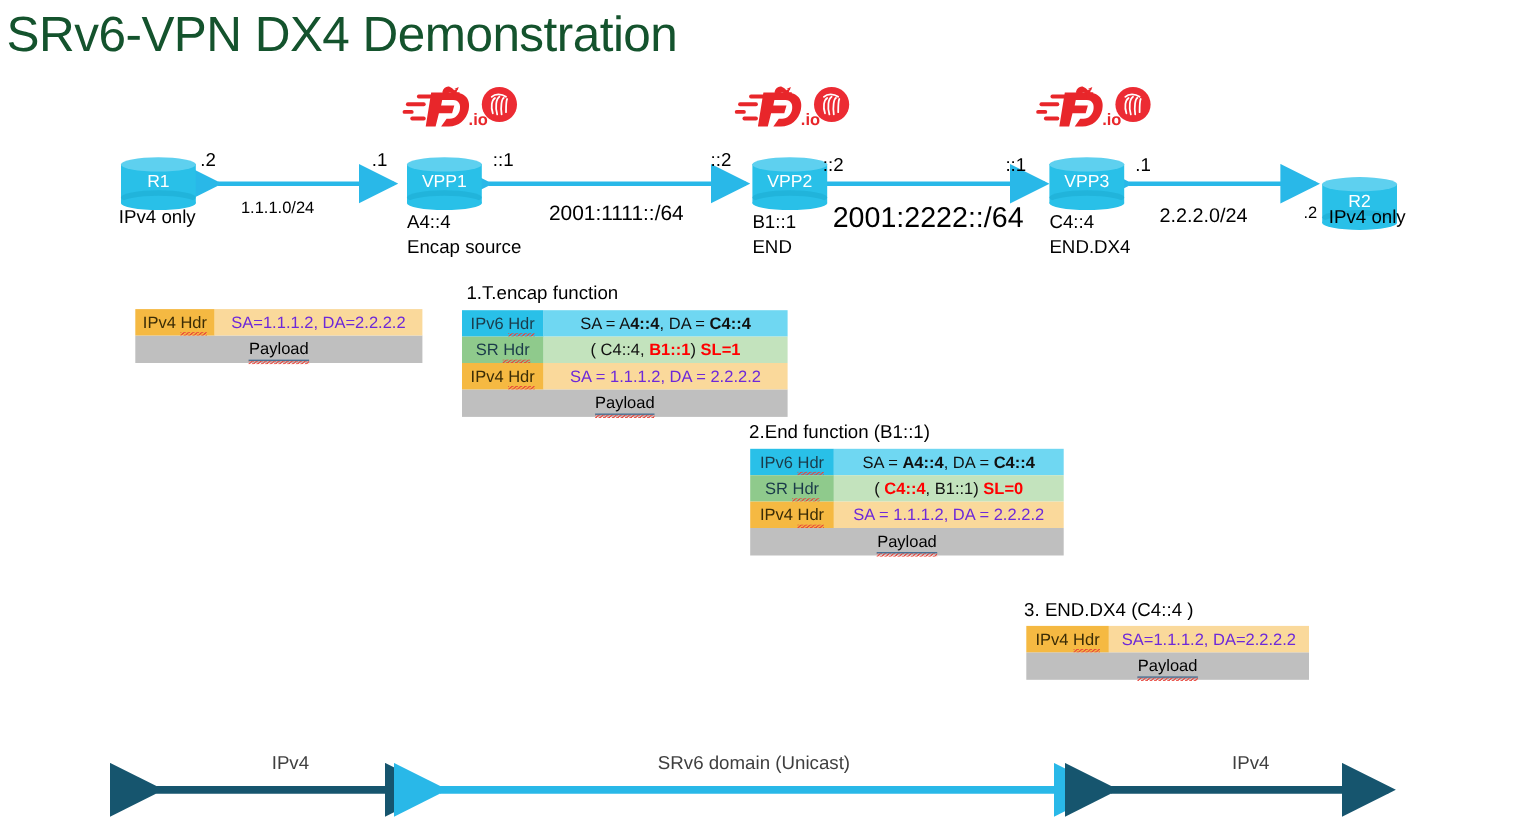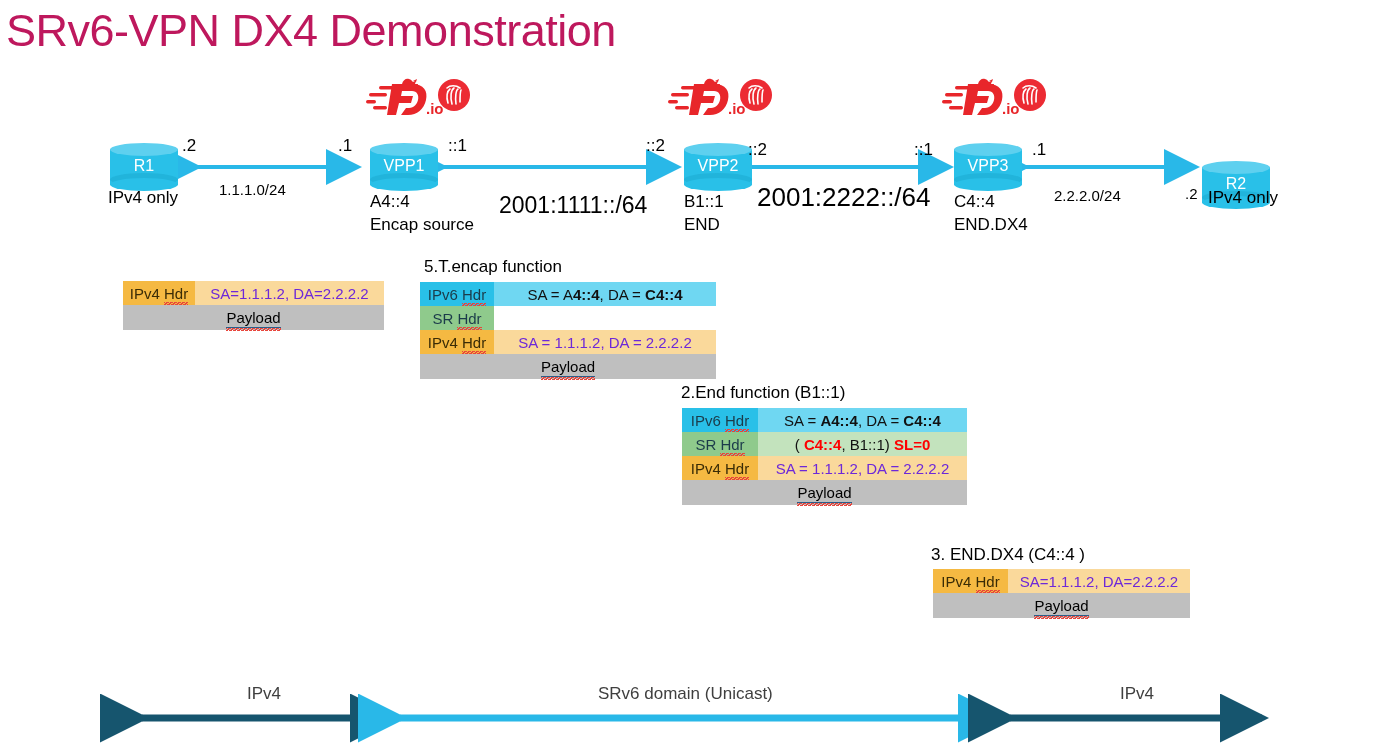--- a/index.html
+++ b/index.html
@@ -21,21 +21,21 @@
   }
 
   
   .slide-title {
     position: absolute;
     left: 6px;
     top: 2px;
     font-size: 45px;
     line-height: 58px;
     letter-spacing: -0.5px;
-    color: #be185d;
+    color: #14532d;
     font-weight: 400;
     white-space: nowrap;
   }
 
   
   .txt {
     position: absolute;
     white-space: nowrap;
     font-size: 17px;
     line-height: 20px;
@@ -356,60 +356,63 @@
     <div class="node-label">R2</div>
   </div>
   <div class="txt" style="left:1208px; top:188px;">IPv4 only</div>
 
   <div class="txt" style="left:182px; top:136px;">.2</div>
   <div class="txt" style="left:338px; top:136px;">.1</div>
   <div class="txt" style="left:219px; top:180px; font-size:15px;">1.1.1.0/24</div>
 
   <div class="txt" style="left:448px; top:136px;">::1</div>
   <div class="txt" style="left:646px; top:136px;">::2</div>
-  <div class="txt" style="left:499px; top:195px; font-size:23px;">2001:1111::/64</div>
+  <div class="txt" style="left:499px; top:185px; font-size:19px;">2001:1111::/64</div>
 
   <div class="txt" style="left:748px; top:140px;">::2</div>
   <div class="txt" style="left:914px; top:140px;">::1</div>
   <div class="txt" style="left:757px; top:187px; font-size:26px;">2001:2222::/64</div>
 
   <div class="txt" style="left:1032px; top:140px;">.1</div>
   <div class="txt" style="left:1185px; top:184px; font-size:15px;">.2</div>
-  <div class="txt" style="left:1054px; top:186px; font-size:15px;">2.2.2.0/24</div>
+  <div class="txt" style="left:1054px; top:186px; font-size:18px;">2.2.2.0/24</div>
 
   <div class="pkt" style="left:123px; top:281px; width:261px;">
     <div class="prow">
       <div class="plabel c-ip4-l" style="width:72px;">
         <span>IPv4&nbsp;</span>
           <span class="sq">Hdr</span>
       </div>
       <div class="pbody c-ip4-b">SA=1.1.1.2, DA=2.2.2.2</div>
     </div>
     <div class="prow payload">
       <div class="pbody">
         <span class="sqline">Payload</span>
       </div>
     </div>
   </div>
 
-  <div class="pkt-title" style="left:424px; top:257px;">5.T.encap function</div>
+  <div class="pkt-title" style="left:424px; top:257px;">1.T.encap function</div>
   <div class="pkt" style="left:420px; top:282px; width:296px;">
     <div class="prow">
       <div class="plabel c-ipv6-l" style="width:74px;">
         <span>IPv6&nbsp;</span>
           <span class="sq">Hdr</span>
       </div>
       <div class="pbody c-ipv6-b">
         <span>SA = A<span class="bold">4::4</span>, DA = <span class="bold">C4::4</span></span>
       </div>
     </div>
     <div class="prow">
       <div class="plabel c-sr-l" style="width:74px;">
         <span>SR&nbsp;</span>
           <span class="sq">Hdr</span>
+      </div>
+      <div class="pbody c-sr-b">
+        <span>( C4::4, <span class="red">B1::1</span>) <span class="red">SL=1</span></span>
       </div>
     </div>
     <div class="prow">
       <div class="plabel c-ip4-l" style="width:74px;">
         <span>IPv4&nbsp;</span>
           <span class="sq">Hdr</span>
       </div>
       <div class="pbody c-ip4-b">SA = 1.1.1.2, DA = 2.2.2.2</div>
     </div>
     <div class="prow payload">

